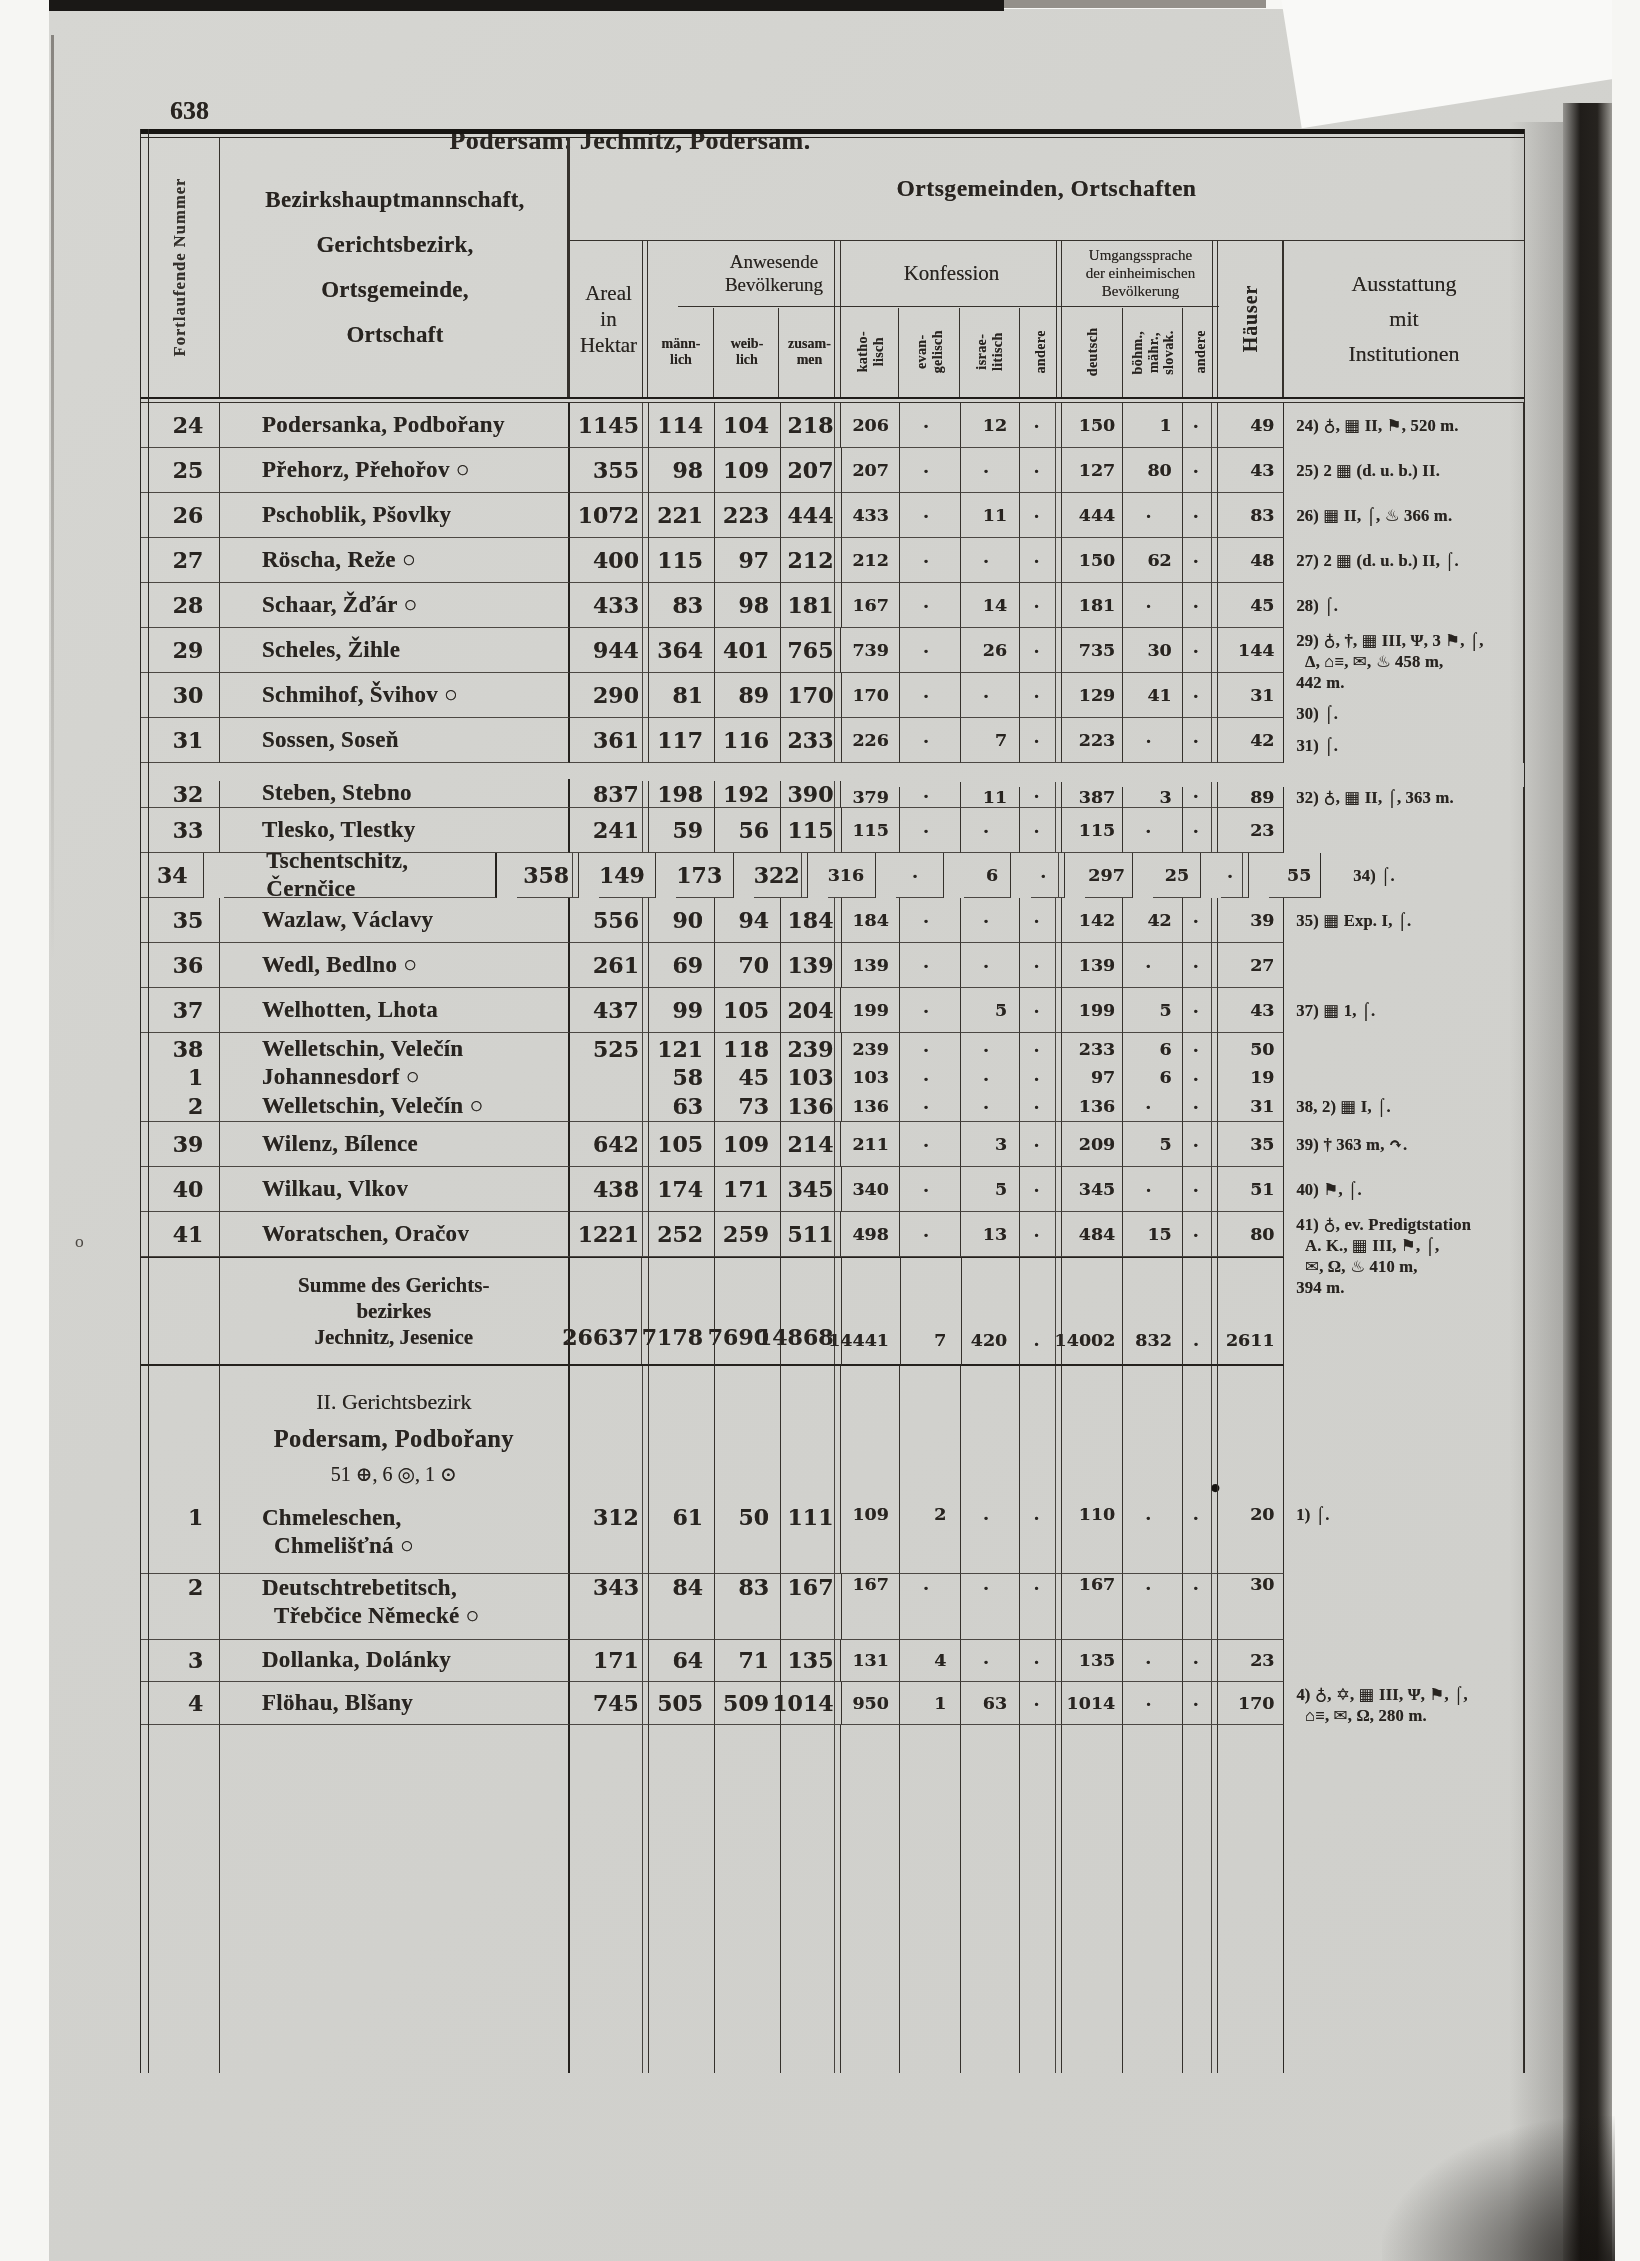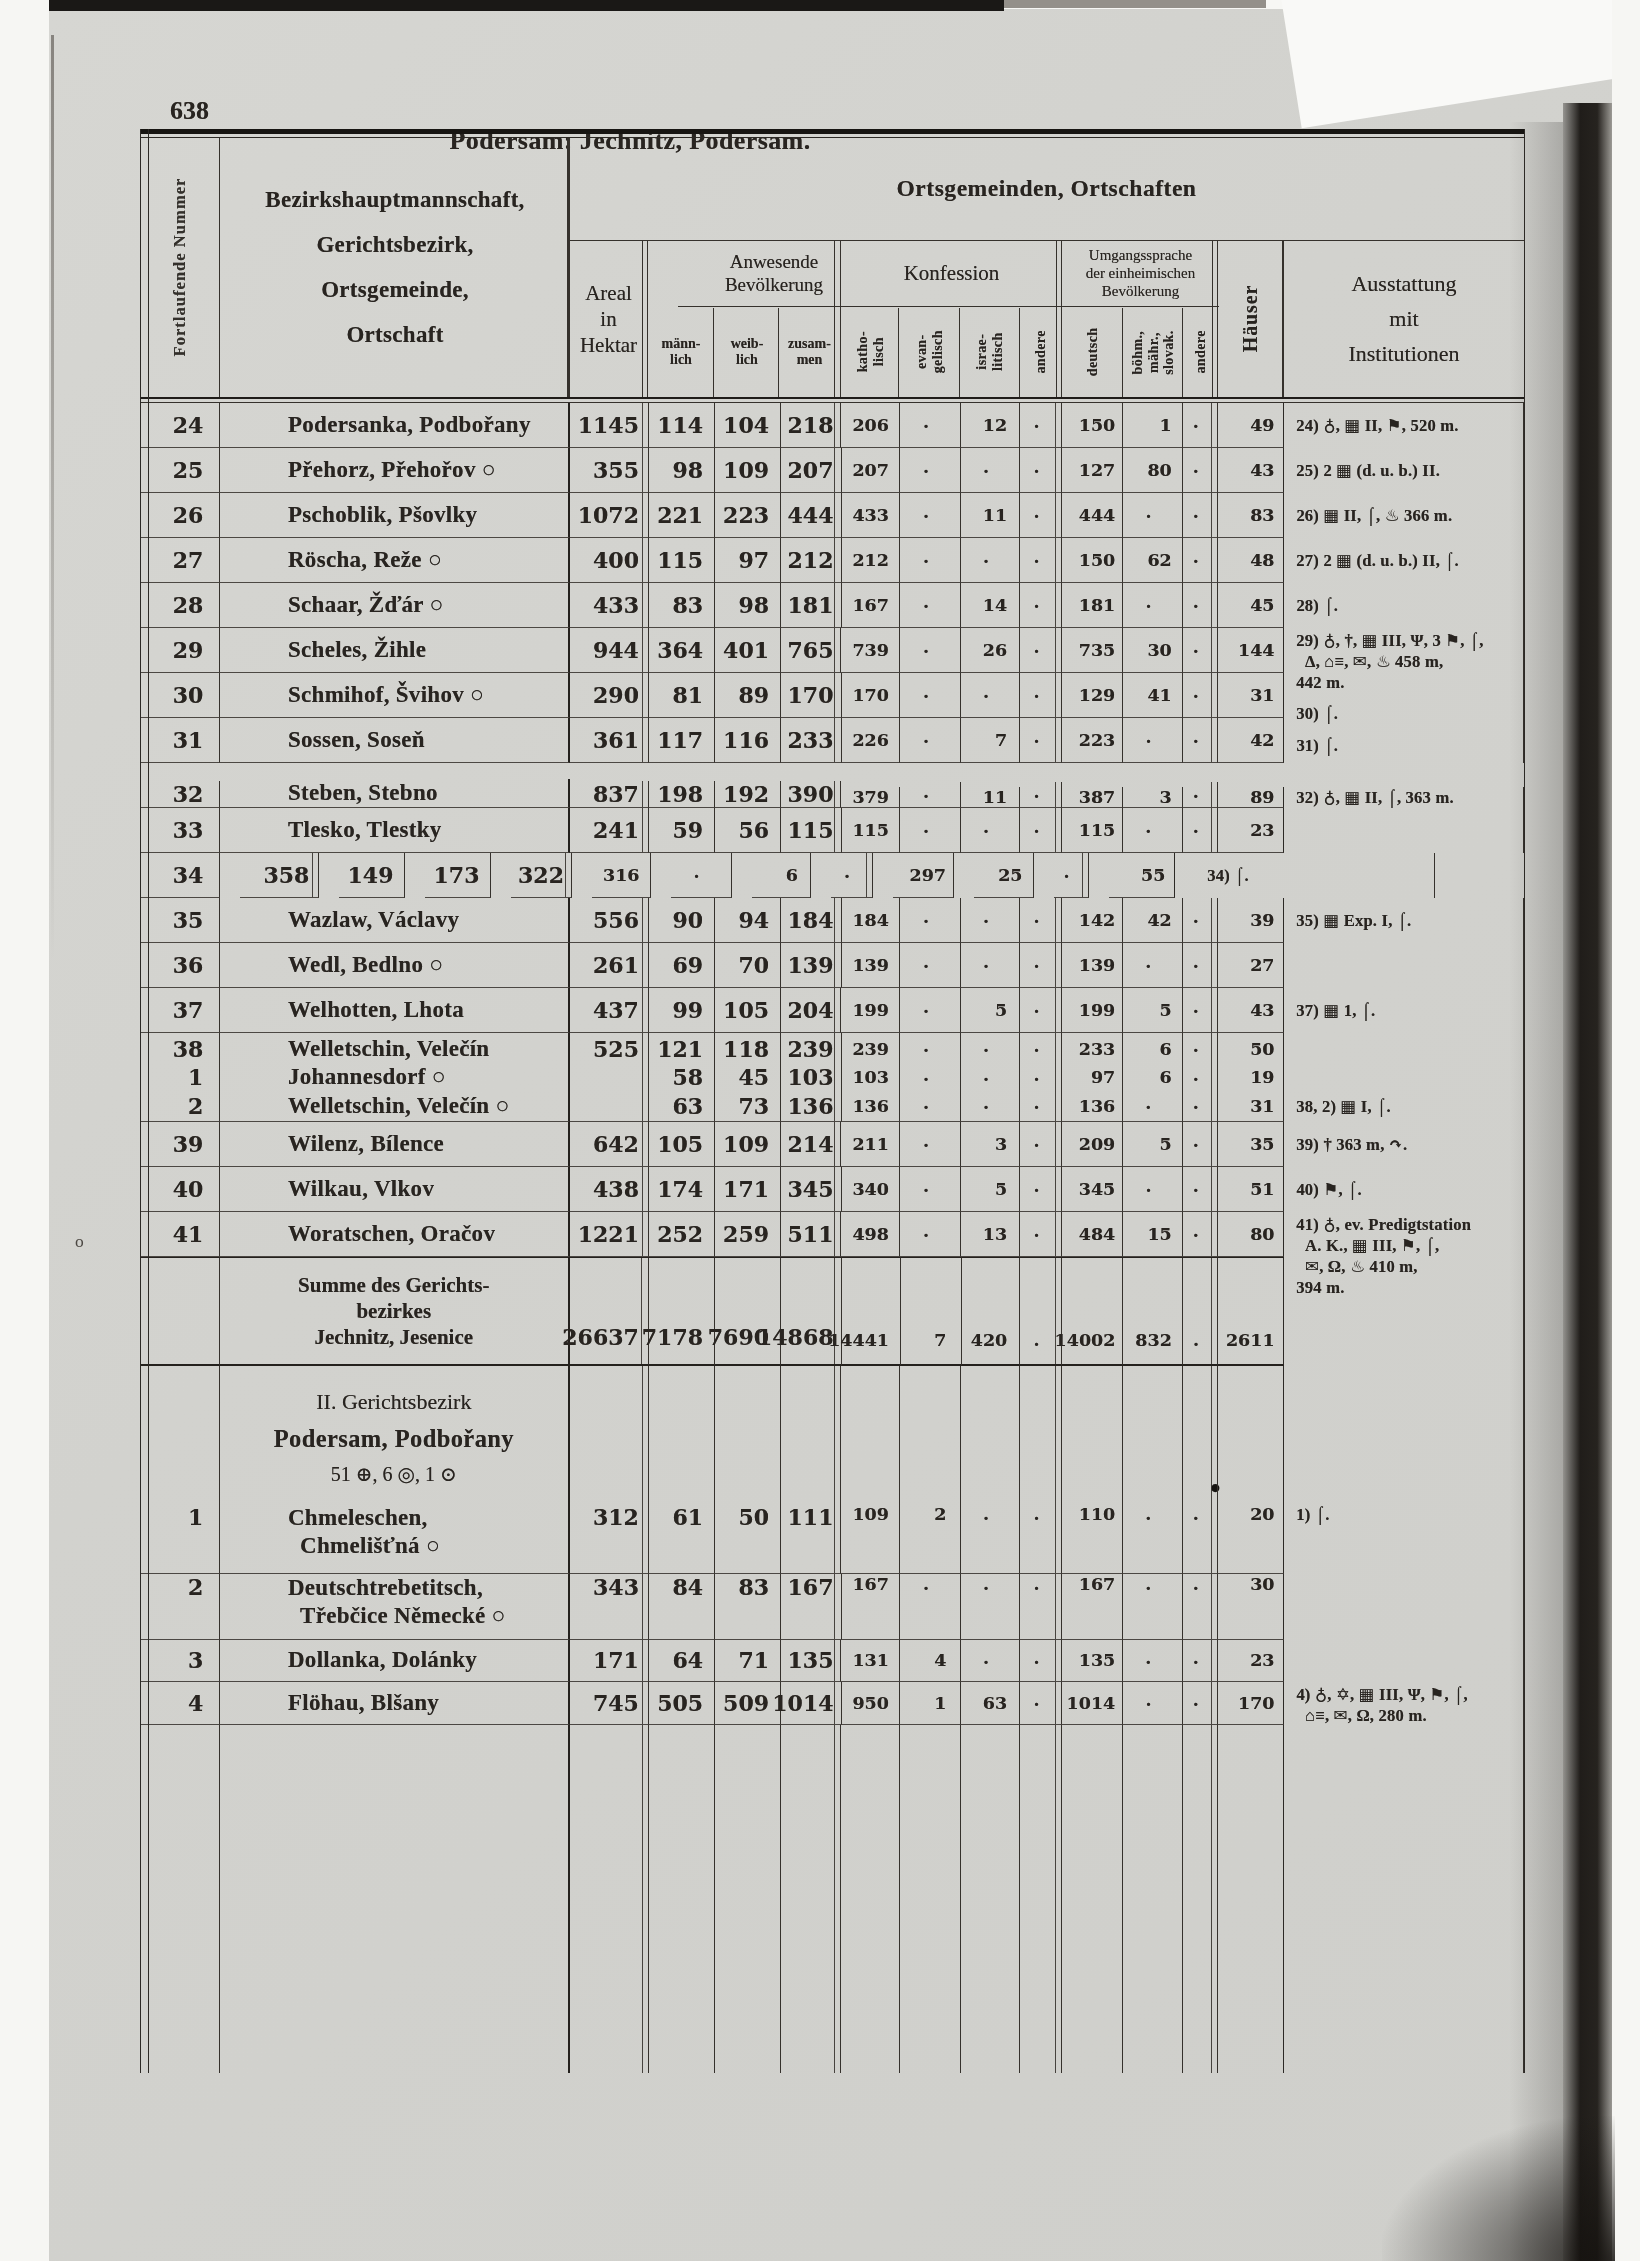--- a/index.html
+++ b/index.html
@@ -66,21 +66,21 @@
   .td.c-other1{width:42px;padding-right:14px;}
   .td.c-deutsch{width:61px;padding-right:7px;}
   .td.c-boehm{width:60px;padding-right:10.5px;}
   .td.c-other2{width:35px;padding-right:10.5px;}
   .td.c-haeuser{width:66px;padding-right:8.7px;border-right:1.7px solid #2c2925;}
   .td.c-note{width:240px;border-bottom:none;border-right:0.9px solid #35312c;
     justify-content:flex-start;padding-left:12.2px;}
   .dblr{background-image:linear-gradient(#35312c,#35312c);background-size:0.9px 100%;
     background-position:calc(100% - 5.2px) 0;background-repeat:no-repeat;}
   .td.dot{justify-content:center;padding:0 8.7px 5.2px 0;}
-  .name-text{font:700 23px/28px "Liberation Serif","DejaVu Serif",serif;letter-spacing:0.3px;white-space:pre-wrap;margin-left:26px;}
+  .name-text{font:700 23px/28px "Liberation Serif","DejaVu Serif",serif;letter-spacing:0.3px;white-space:pre-wrap;}
   .num-lg{font:700 22px "DejaVu Serif","Liberation Serif",serif;}
   .num-sm{font:700 17.5px "DejaVu Serif","Liberation Serif",serif;}
   .note-text{font:700 16.6px/21px "Liberation Serif","DejaVu Serif","DejaVu Sans",serif;
     letter-spacing:0.2px;white-space:pre-wrap;}
   .tr.nosep .td{border-bottom:none;}
   .tr.filler .td{border-bottom:none;}
   .tr.bottom .td{align-items:flex-start;padding-bottom:10.5px;}
   .tr.sum .td{border-top:1.7px solid #24211d;border-bottom:2.6px solid #24211d;
     align-items:flex-end;padding-bottom:14px;}
   .tr.sum .td.c-note{border-top:none;border-bottom:none;}
@@ -686,20 +686,23 @@
           </div>
           <div class="td c-haeuser">
             <span class="num-sm ink">23</span>
           </div>
           <div class="td c-note"></div>
         </div>
         <div class="tr " style="height: 45px; gap: 20px;">
           <div class="td c-nr">
             <span class="num-lg ink">34</span>
           </div>
+          <div class="td c-name">
+            <span class="name-text ink">Tschentschitz, Černčice</span>
+          </div>
           <div class="td c-areal dblr">
             <span class="num-lg ink">358</span>
           </div>
           <div class="td c-m">
             <span class="num-lg ink">149</span>
           </div>
           <div class="td c-w">
             <span class="num-lg ink">173</span>
           </div>
           <div class="td c-z dblr">

